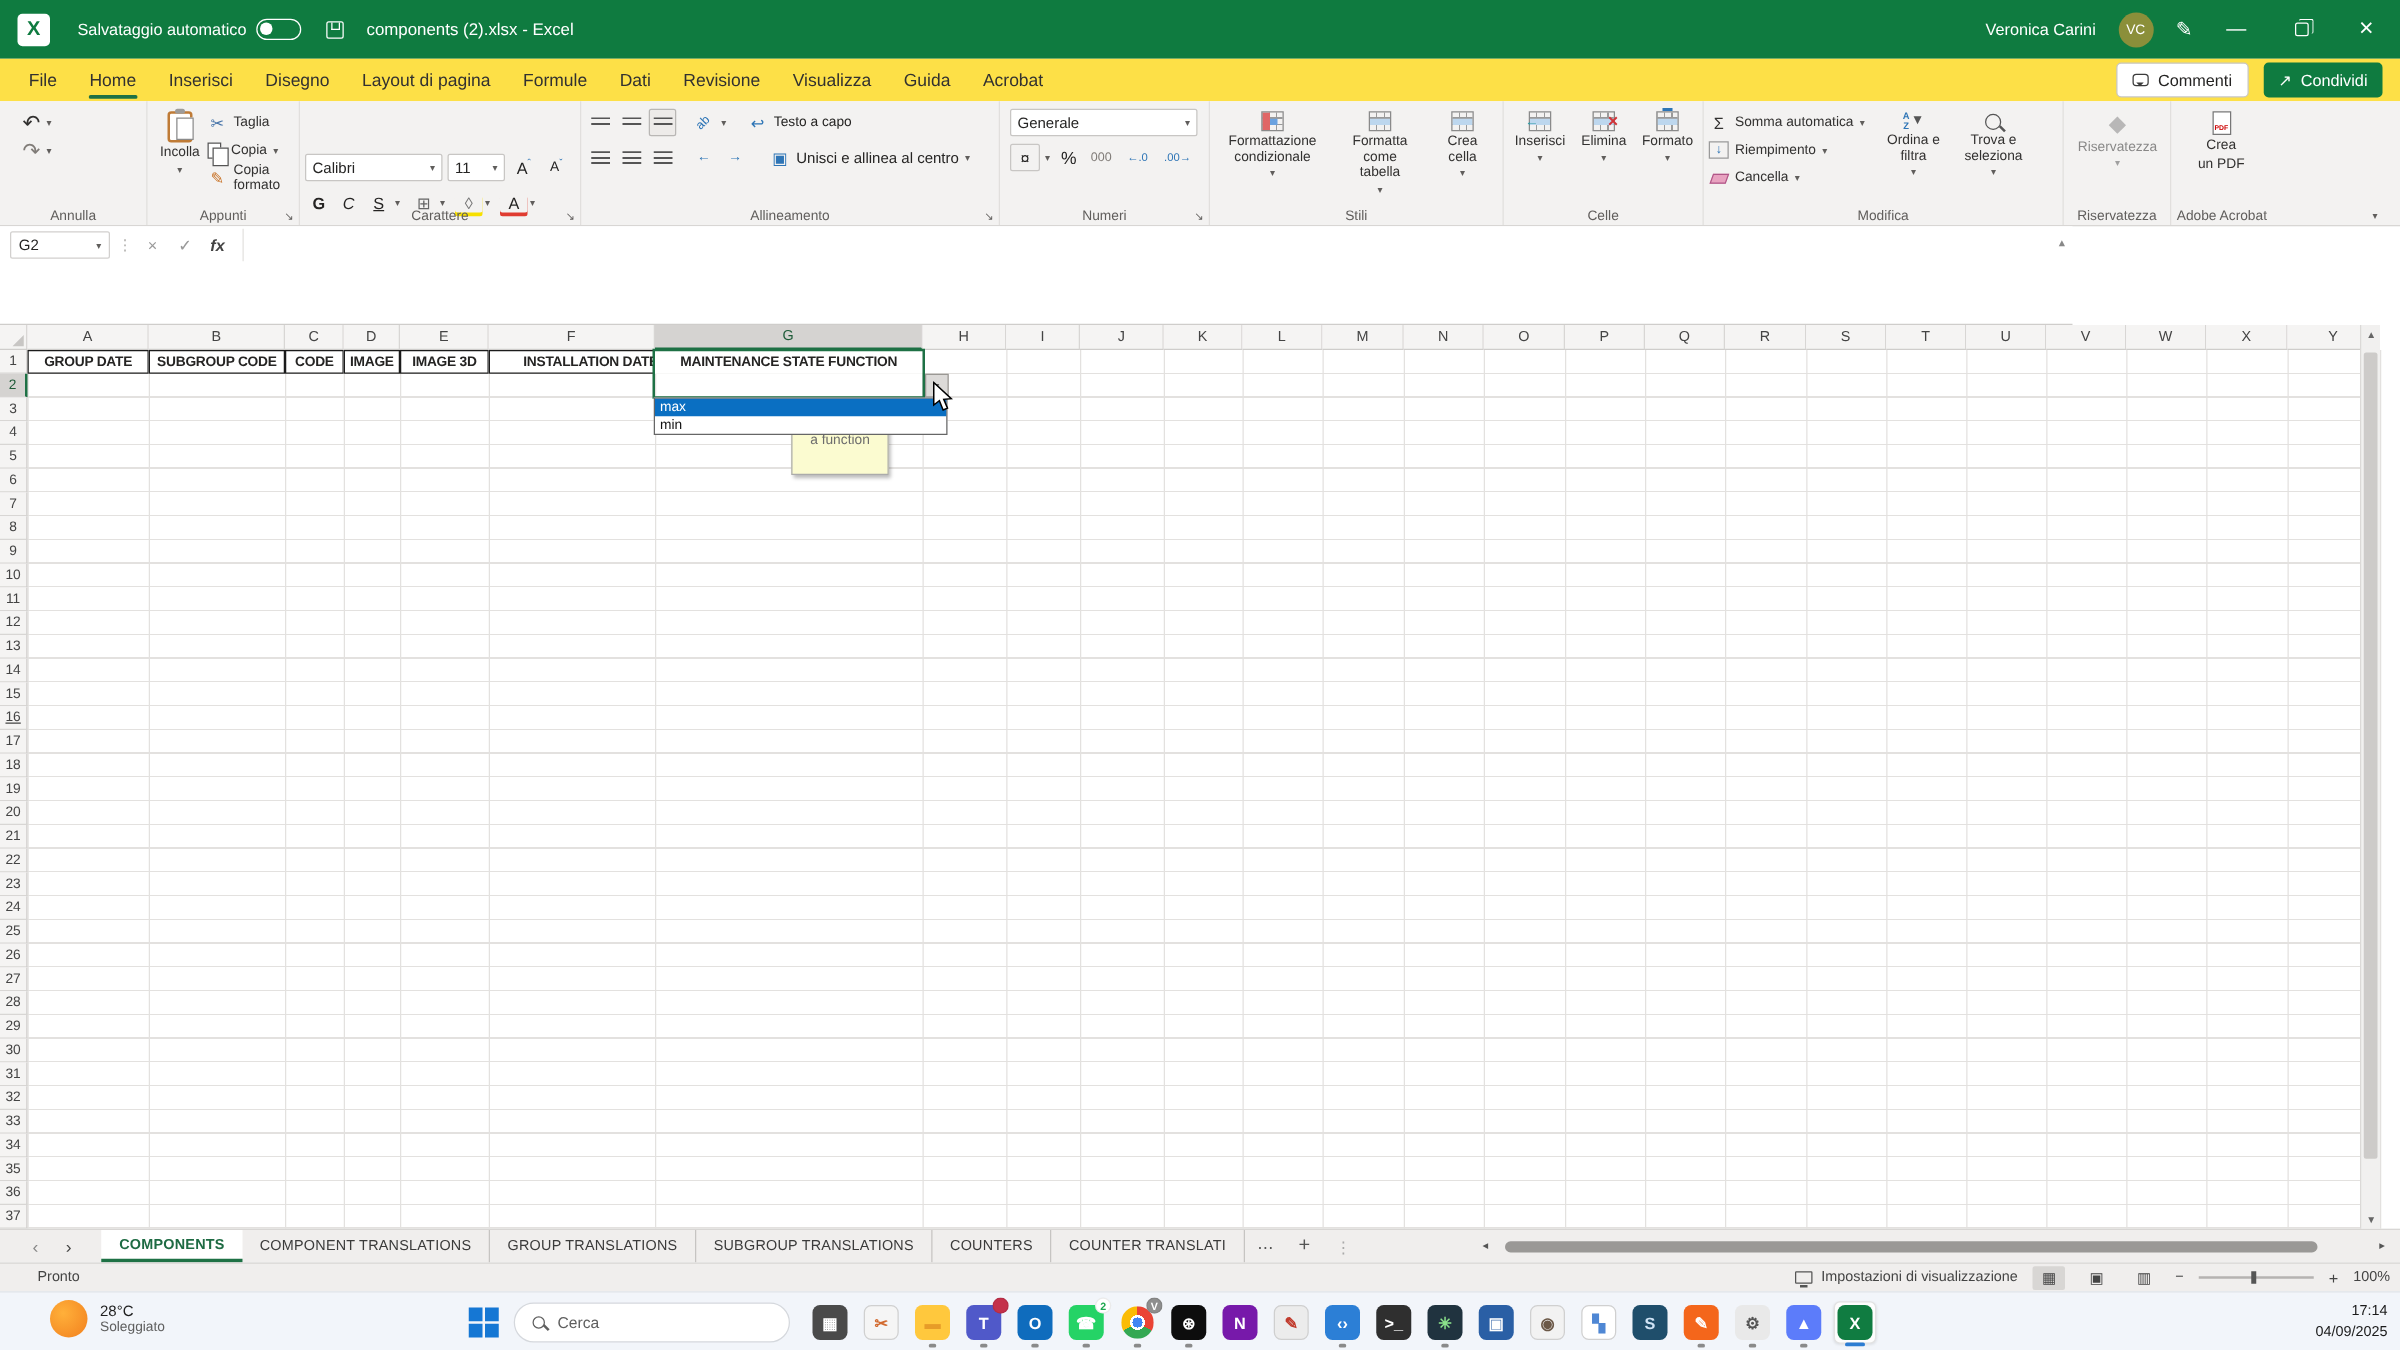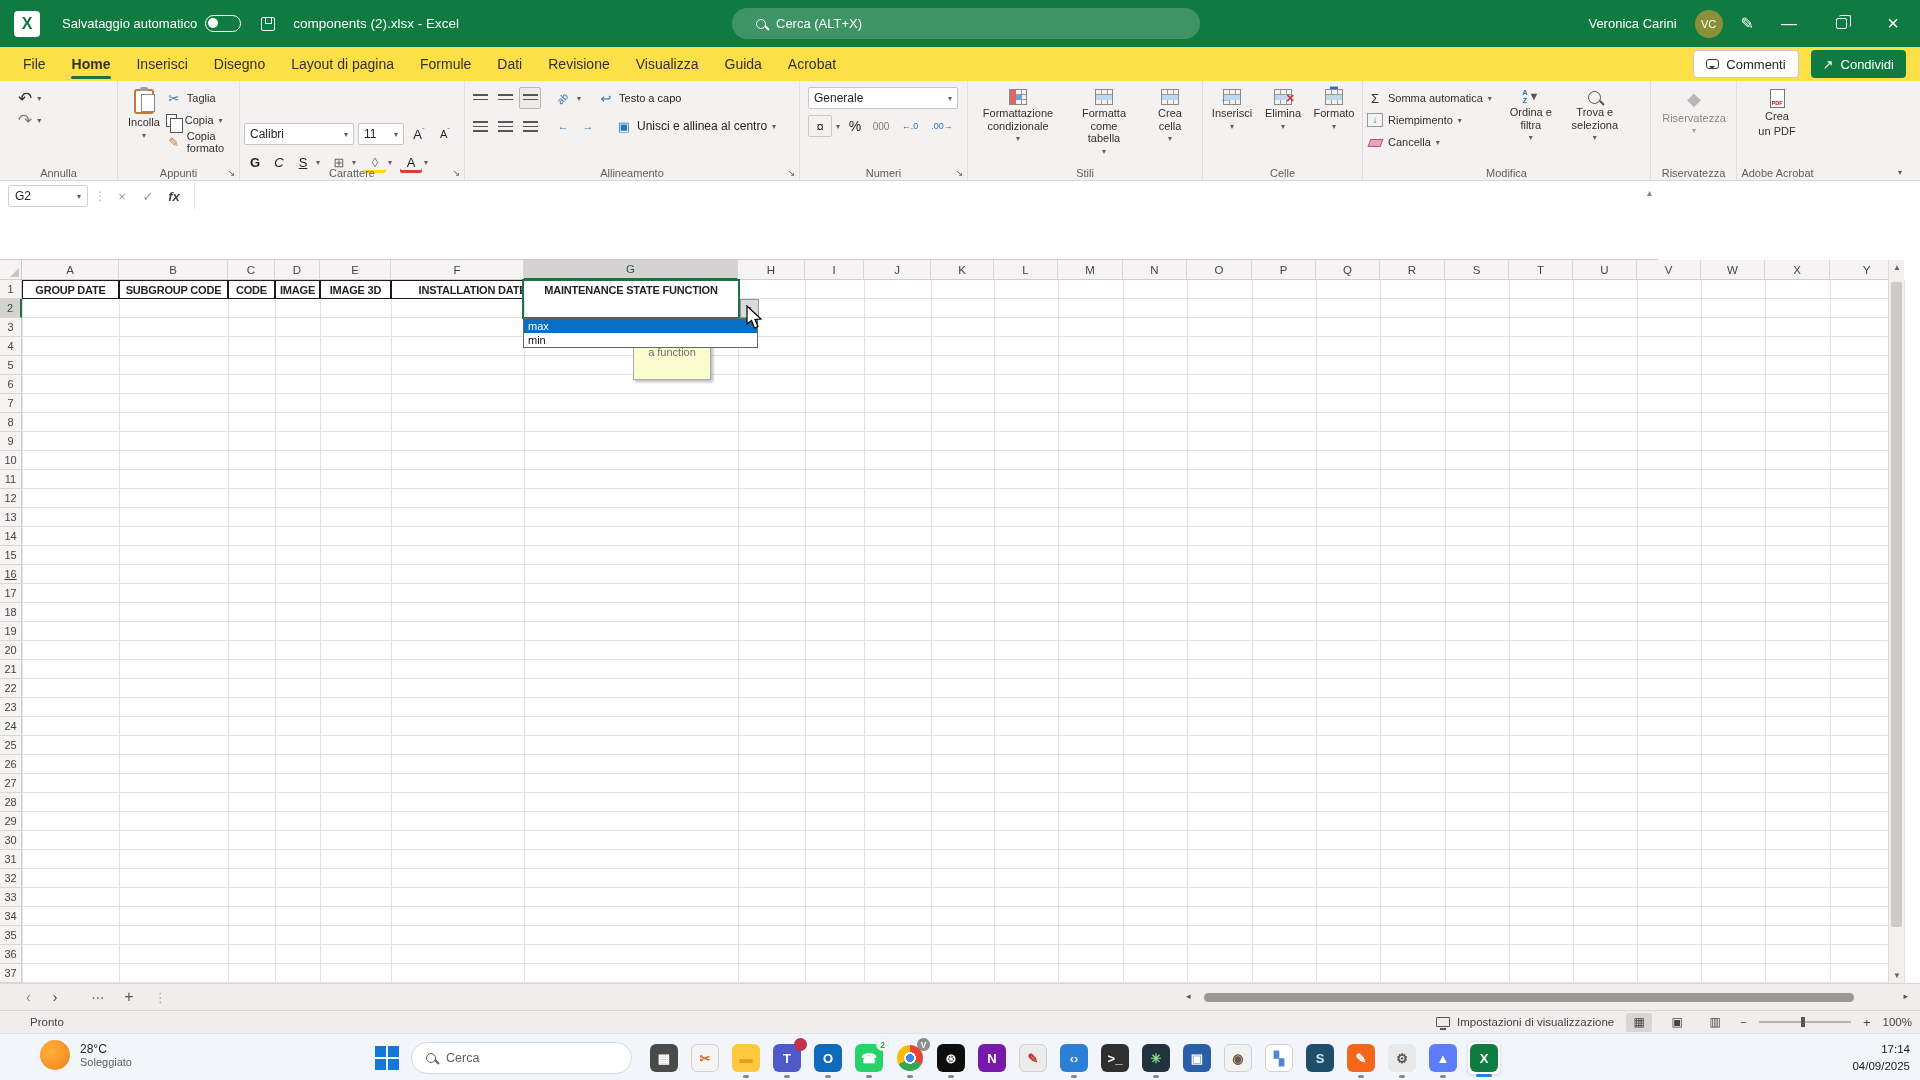--- a/index.html
+++ b/index.html
@@ -22,21 +22,21 @@
   .user-name { font-size:13px; }
   .avatar { width:28px; height:28px; border-radius:50%; background:#8B8F3A; color:#fff; font-size:11px; display:flex; align-items:center; justify-content:center; }
   .i-pen { font-size:16px; color:#fff; }
   .win-btn { width:34px; height:34px; display:flex; align-items:center; justify-content:center; font-size:16px; color:#fff; }
   .i-restore { width:11px; height:11px; border:1.2px solid #fff; border-radius:2px; position:relative; }
   .i-restore::before { content:""; position:absolute; left:2px; top:-4px; width:11px; height:11px; border:1.2px solid #fff; border-left:none; border-bottom:none; border-radius:2px; }
 
   
   .menubar { position:absolute; left:0; top:47px; width:1920px; height:34px; background:#fde047; display:flex; align-items:center; padding-left:10px; }
   .menu-tab { padding:0 13px; height:34px; display:flex; align-items:center; font-size:14px; color:#323130; position:relative; }
-  .menu-tab.active { font-weight:bold; }
+  .menu-tab.active { font-weight:normal; }
   .menu-tab.active::after { content:""; position:absolute; left:12px; right:12px; bottom:2px; height:3px; background:#1E7145; border-radius:2px; }
   .mb-right { position:absolute; right:14px; top:3px; display:flex; gap:12px; align-items:center; }
   .btn-comments { height:28px; background:#fff; border:1px solid #C8C6C4; border-radius:4px; padding:0 12px; display:flex; align-items:center; gap:7px; font-size:13px; }
   .i-bubble { width:13px; height:10px; border:1.5px solid #3b3b3b; border-radius:3px; position:relative; }
   .i-bubble::after { content:""; position:absolute; left:2px; bottom:-4px; border:3px solid transparent; border-top-color:#3b3b3b; }
   .btn-share { height:28px; background:#0F7B40; color:#fff; border-radius:4px; padding:0 12px; display:flex; align-items:center; gap:7px; font-size:13px; }
 
   
   .ribbon { position:absolute; left:0; top:81px; width:1920px; height:100px; background:#F3F2F1; border-bottom:1px solid #D8D6D4; display:flex; }
   .rgroup { position:relative; border-right:1px solid #E1DFDD; padding:6px 4px 18px 4px; flex:none; }
@@ -157,24 +157,20 @@
 <body>
 
 <div class="titlebar">
   <div class="xl-logo">X</div>
   <div class="autosave">
     <span>Salvataggio automatico</span>
     <span class="toggle"></span>
   </div>
   <span class="i-floppy"></span>
   <div class="doc-title">components (2).xlsx  -  Excel</div>
-  <div class="tb-search">
-    <span class="mag"></span>
-    <span>Cerca (ALT+X)</span>
-  </div>
   <div class="tb-right">
     <span class="user-name">Veronica Carini</span>
     <span class="avatar">VC</span>
     <span class="i-pen">✎</span>
     <span class="win-btn">—</span>
     <span class="win-btn">
         <span class="i-restore"></span>
       </span>
     <span class="win-btn" style="font-size:20px;">×</span>
   </div>
@@ -582,20 +578,28 @@
     <div class="vthumb"></div>
     <div class="varr" style="bottom:3px;">▼</div>
   </div>
 </div>
 
 <div class="tabbar">
   <div class="tab-nav">
     <span>‹</span>
     <span style="color:#444;">›</span>
   </div>
+  <div id="sheet-tabs" style="display:flex; align-items:stretch;">
+      <div class="sheet-tab active">COMPONENTS</div>
+      <div class="sheet-tab">COMPONENT TRANSLATIONS</div>
+      <div class="sheet-tab">GROUP TRANSLATIONS</div>
+      <div class="sheet-tab">SUBGROUP TRANSLATIONS</div>
+      <div class="sheet-tab">COUNTERS</div>
+      <div class="sheet-tab">COUNTER TRANSLATI</div>
+    </div>
   <div class="tab-extra">⋯</div>
   <div class="tab-extra" style="font-size:16px;">+</div>
   <div class="tab-extra" style="color:#aaa;">⋮</div>
   <div class="hscroll">
     <span class="harr" style="left:8px;">◂</span>
     <div class="hthumb"></div>
     <span class="harr" style="right:-18px;">▸</span>
   </div>
 </div>
 

